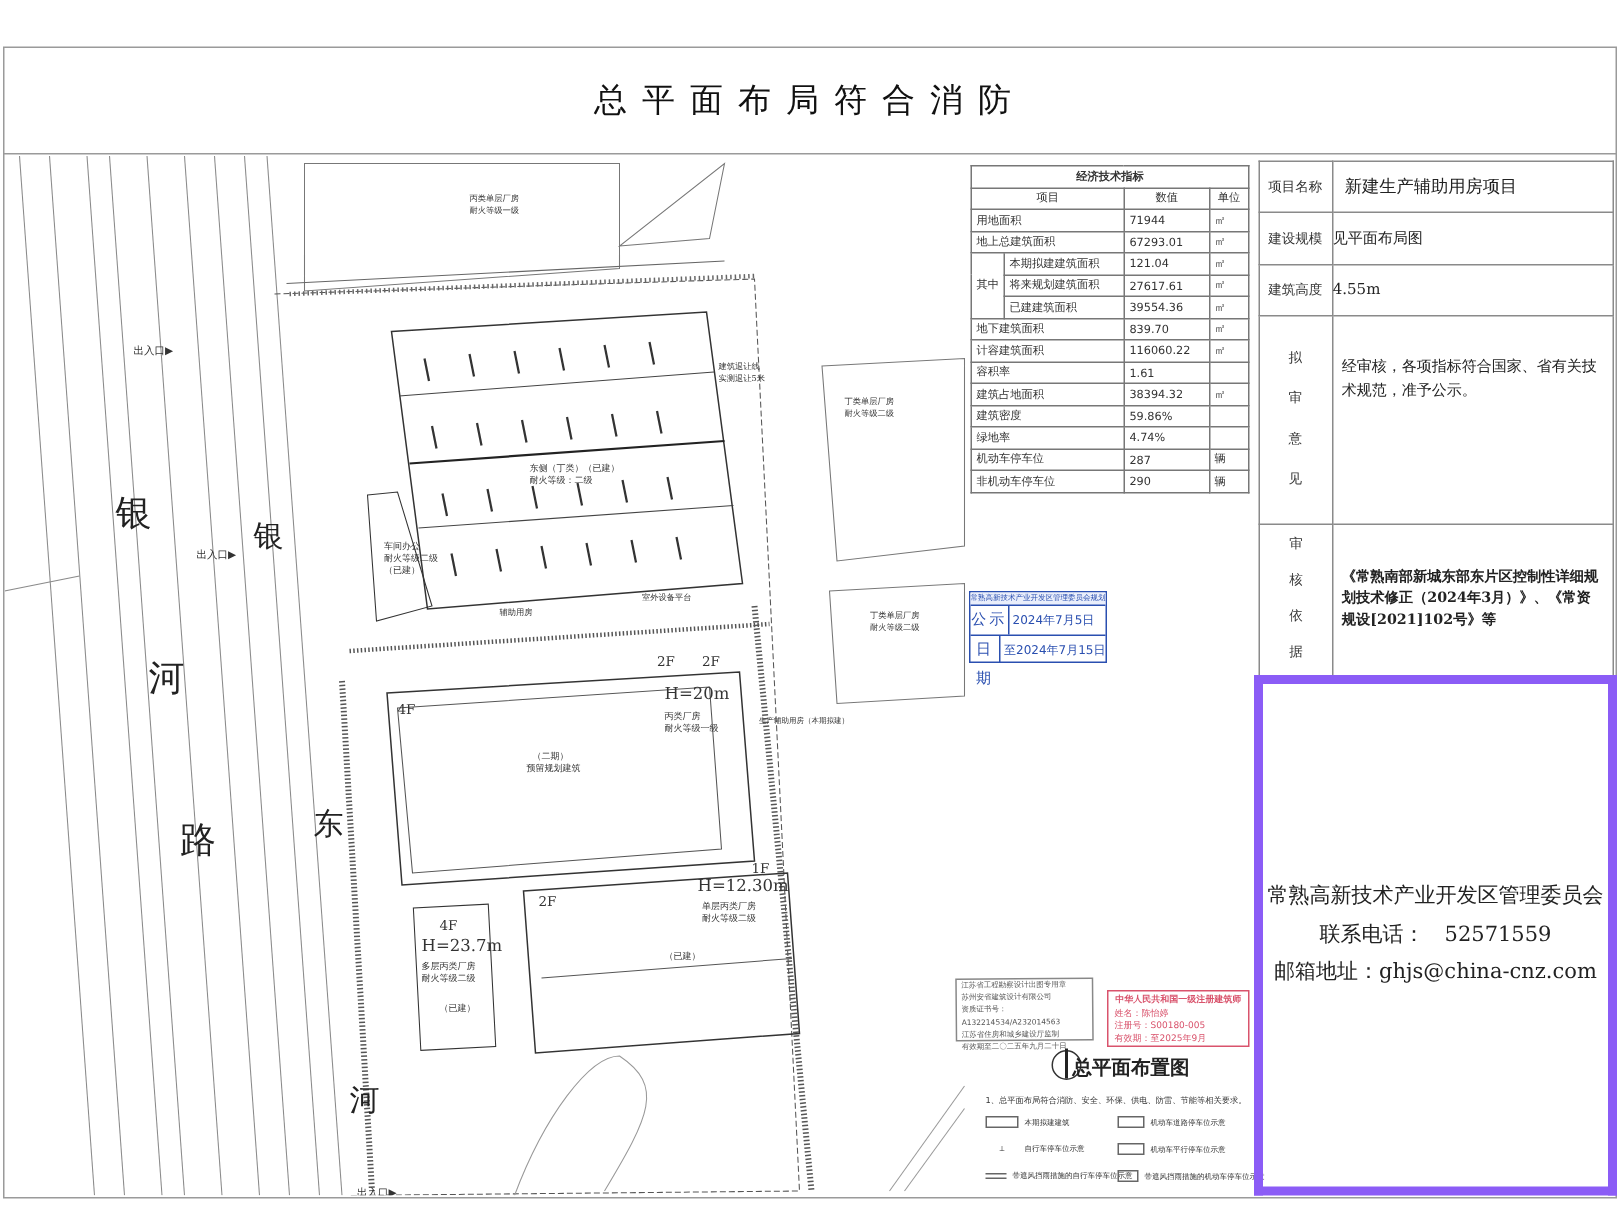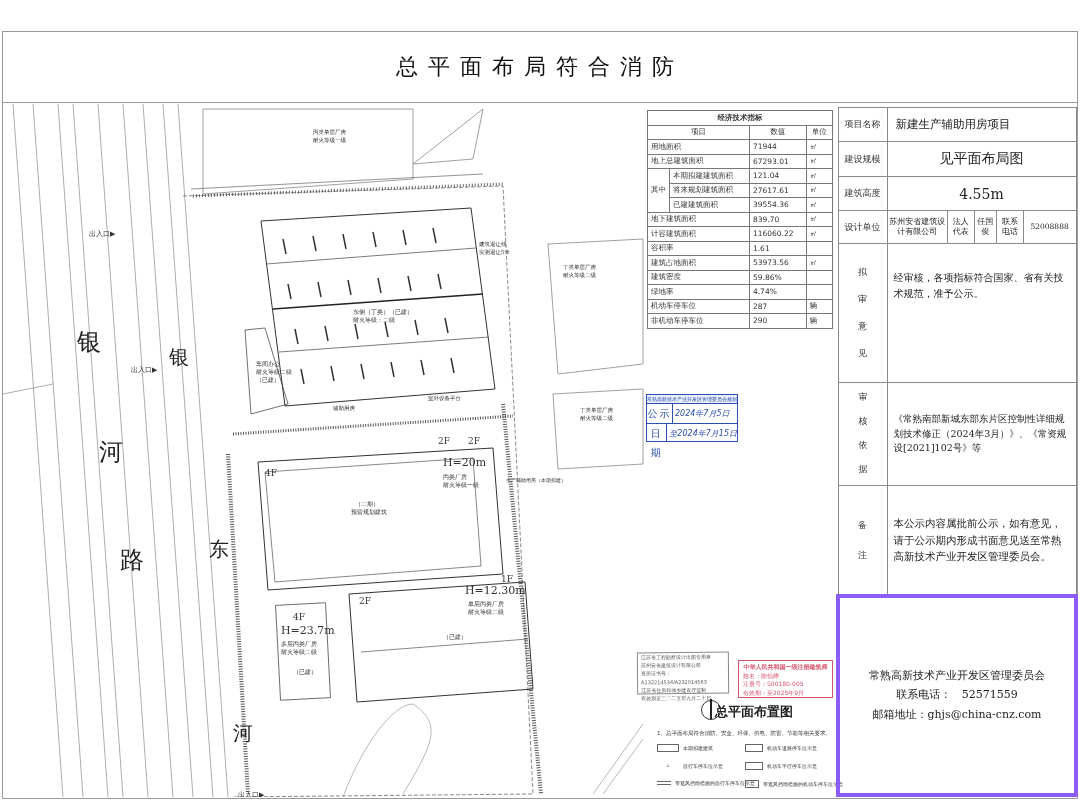--- a/index.html
+++ b/index.html
@@ -21,34 +21,34 @@
   
   .econ { position: absolute; left: 647px; top: 110px; width: 186px; border-collapse: collapse; font-size: 7.5px; font-family: "DejaVu Sans", sans-serif; color: #333; }
   .econ td { border: 1px solid #777; height: 14.5px; padding: 0 3px; white-space: nowrap; }
   .econ .hdr { text-align: center; }
   .econ .caption { text-align: center; font-weight: bold; }
 
   
   .info { position: absolute; left: 836px; top: 107px; width: 242px; height: 690px; border-collapse: collapse; font-family: "DejaVu Serif", serif; color: #222; padding-left: 36px; }
   .info td { border: 1px solid #8a8a8a; vertical-align: middle; }
   .info .lbl { width: 49px; font-size: 9px; text-align: center; color: #333; }
-  .info .val-big { font-size: 14px; text-align: center; }
+  .info .val-big { font-size: 10px; }
   .info .val-name { font-size: 11.5px; padding-left: 8px; }
   .info .small { font-size: 8px; text-align: center; padding: 0 1px; line-height: 1.3; }
   .info .vlbl { font-size: 9px; text-align: center; line-height: 27px; margin-top: 48px; }
   .info .para { font-size: 10px; padding: 0 6px; line-height: 1.55; }
   .info .note { font-size: 10.5px; padding: 0 6px; line-height: 1.55; font-family: "DejaVu Sans", sans-serif; }
-  .info .footer { text-align: center; font-size: 11px; line-height: 1.8; border: 4px solid #8b5cf6; }
+  .info .footer { text-align: center; font-size: 14px; line-height: 1.8; border: 6px solid #8b5cf6; }
 
   
   .stamp { position: absolute; left: 646px; top: 394px; width: 92px; height: 48px; border: 1.5px solid #2a4fb0; color: #2a4fb0; font-family: "DejaVu Sans", sans-serif; }
   .stamp .top { font-size: 5px; height: 9px; line-height: 9px; border-bottom: 1px solid #2a4fb0; white-space: nowrap; overflow: hidden; text-align: center; background: #e9eefb; }
   .stamp .row { display: flex; height: 19px; }
   .stamp .k { width: 26px; border-right: 1px solid #2a4fb0; font-size: 10px; text-align: center; line-height: 19px; letter-spacing: 2px; }
-  .stamp .v { flex: 1; font-size: 8px; line-height: 19px; padding-left: 2px; white-space: nowrap; font-style: italic; }
+  .stamp .v { flex: 1; font-size: 8px; line-height: 19px; padding-left: 2px; white-space: nowrap; }
   .stamp .row + .row { border-top: 1px solid #2a4fb0; }
 
   
   .reg-stamp { position: absolute; left: 738px; top: 660px; width: 95px; height: 38px; border: 1px solid #d9536c; color: #d9536c; font-size: 6px; font-family: "DejaVu Sans", sans-serif; padding: 2px 4px; line-height: 1.45; }
   .reg-stamp .h { font-weight: bold; text-align: center; font-size: 6px; }
   .design-stamp { position: absolute; left: 637px; top: 652px; width: 92px; height: 42px; border: 1px solid #888; font-size: 5px; color: #555; font-family: "DejaVu Sans", sans-serif; line-height: 8.2px; padding-left: 3px; transform: rotate(-0.5deg); }
 
   
   .legend { position: absolute; left: 647px; top: 700px; width: 188px; height: 95px; font-family: "DejaVu Sans", sans-serif; }
   .legend .title { position: absolute; left: 68px; top: 3px; font-size: 13px; font-weight: bold; color: #222; }
@@ -237,21 +237,21 @@
     <td>116060.22</td>
     <td>㎡</td>
   </tr>
   <tr>
     <td colspan="2">容积率</td>
     <td>1.61</td>
     <td></td>
   </tr>
   <tr>
     <td colspan="2">建筑占地面积</td>
-    <td>53973.56</td>
+    <td>38394.32</td>
     <td>㎡</td>
   </tr>
   <tr>
     <td colspan="2">建筑密度</td>
     <td>59.86%</td>
     <td></td>
   </tr>
   <tr>
     <td colspan="2">绿地率</td>
     <td>4.74%</td>
@@ -334,39 +334,27 @@
     <td colspan="5" class="val-name">新建生产辅助用房项目</td>
   </tr>
   <tr style="height:35px;">
     <td class="lbl">建设规模</td>
     <td colspan="5" class="val-big">见平面布局图</td>
   </tr>
   <tr style="height:34px;">
     <td class="lbl">建筑高度</td>
     <td colspan="5" class="val-big">4.55m</td>
   </tr>
-  <tr style="height:33px;">
-    <td class="lbl">设计单位</td>
-    <td class="small">苏州安省建筑设计有限公司</td>
-    <td class="small">法人代表</td>
-    <td class="small">任国俊</td>
-    <td class="small">联系电话</td>
-    <td class="small" style="font-size:7.5px;">52008888</td>
-  </tr>
   <tr style="height:139px;">
     <td class="lbl vlbl"><span style="display:inline-block;width:10px;word-break:break-all;line-height:27px;">拟审意见</span></td>
     <td colspan="5" class="para" style="vertical-align:top;padding-top:26px;">经审核，各项指标符合国家、省有关技术规范，准予公示。</td>
   </tr>
   <tr style="height:103px;">
     <td class="lbl vlbl"><span style="display:inline-block;width:10px;word-break:break-all;line-height:24px;text-align:right;">审核依据</span></td>
-    <td colspan="5" class="para" style="font-size:9.5px;">《常熟南部新城东部东片区控制性详细规划技术修正（2024年3月）》、《常资规设[2021]102号》等</td>
-  </tr>
-  <tr style="height:110px;">
-    <td class="lbl vlbl"><span style="display:inline-block;width:10px;word-break:break-all;line-height:30px;">备注</span></td>
-    <td colspan="5" class="note">本公示内容属批前公示，如有意见，请于公示期内形成书面意见送至常熟高新技术产业开发区管理委员会。</td>
+    <td colspan="5" class="para" style="font-size:9.5px;font-weight:bold;">《常熟南部新城东部东片区控制性详细规划技术修正（2024年3月）》、《常资规设[2021]102号》等</td>
   </tr>
   <tr>
     <td colspan="6" class="footer">
       <div>常熟高新技术产业开发区管理委员会</div>
       <div><span>联系电话：</span>&nbsp;&nbsp;&nbsp;<span>52571559</span></div>
       <div><span>邮箱地址：</span><span>ghjs@china-cnz.com</span></div>
     </td>
   </tr>
 </tbody>
   </table>

